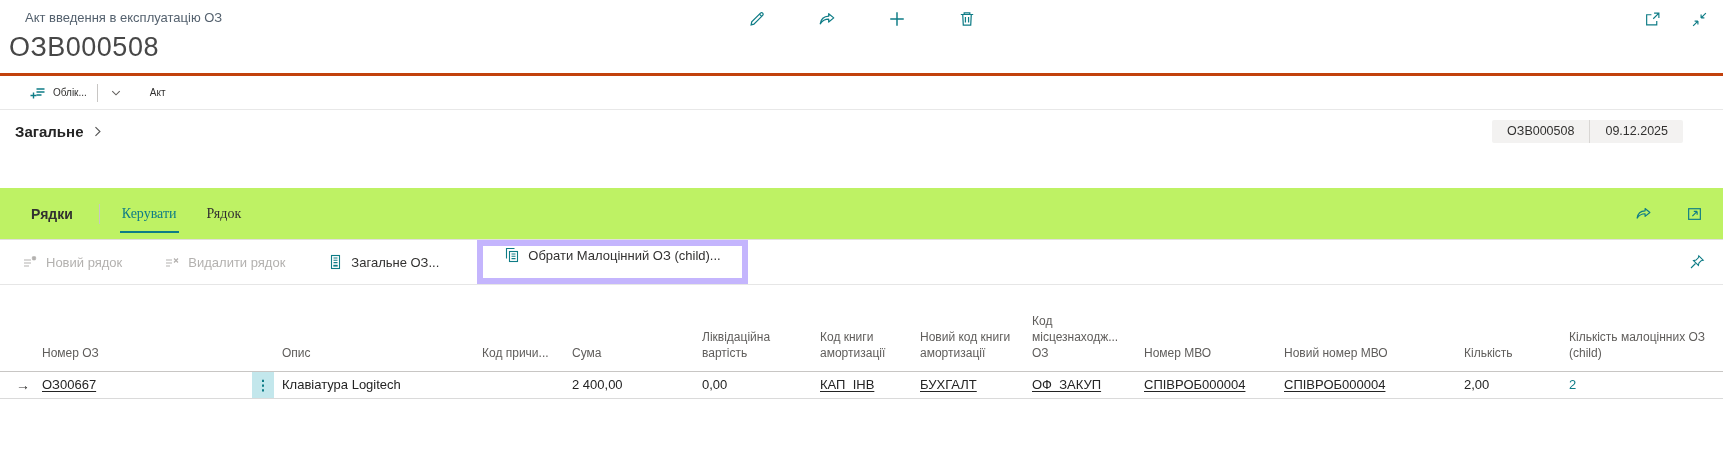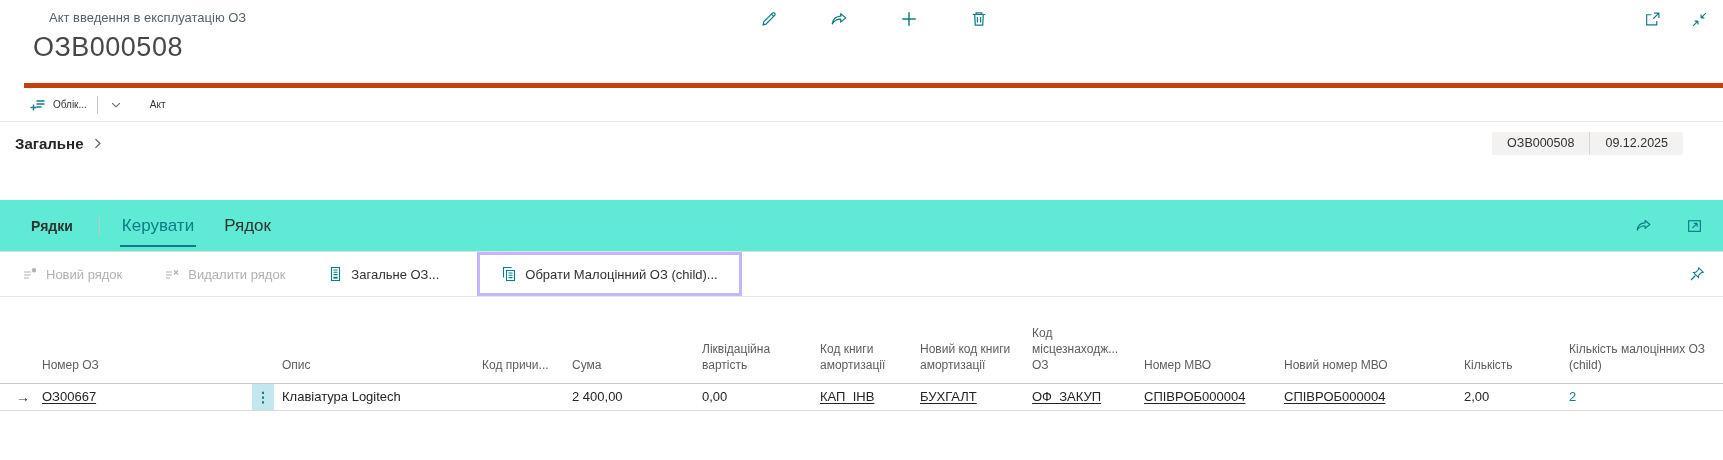--- a/index.html
+++ b/index.html
@@ -8,21 +8,21 @@
     width:1723px; height:460px; overflow:hidden; position:relative;
     background:#ffffff;
     font-family:"Liberation Sans","DejaVu Sans",sans-serif;
     color:#323130; -webkit-font-smoothing:antialiased;
   }
   .ic svg { display:block; }
   .teal { color:#0e7c86; }
   .gray-ic { color:#b3b1af; }
 
   
-  .page-header { position:relative; height:88px; border-bottom:5px solid #c2410c;margin-left:24px; }
+  .page-header { position:relative; height:76px; border-bottom:3px solid #c2410c; }
   .caption { padding:10px 0 0 25px; font-size:13px; color:#54616e; }
   .page-title { margin:7px 0 0 9px; font-size:27px; font-weight:300; color:#474747; letter-spacing:.5px; }
   .top-toolbar { position:absolute; top:8px; left:50%; transform:translateX(-50%); display:flex; gap:48px; align-items:center; }
   .top-window-icons { position:absolute; top:9px; right:13px; display:flex; gap:26px; align-items:center; }
   .iconbtn { background:none; border:none; padding:2px; cursor:pointer; color:#0e7c86; display:flex; align-items:center; }
 
   
   .menubar { height:34px; border-bottom:1px solid #e8e8e8; display:flex; align-items:center; padding-left:24px; font-size:10px; }
   .menubtn { background:none; border:none; font:inherit; color:#323130; display:flex; align-items:center; gap:7px; cursor:pointer; padding:4px 6px; }
   .menu-sep { width:1px; height:18px; background:#c8c6c4; margin:0 4px; }
@@ -32,32 +32,32 @@
   
   .general-row { height:43px; display:flex; align-items:center; padding:0 40px 0 9px;gap:12px; }
   .general-title { display:flex; align-items:center; gap:8px; cursor:pointer; background:none; border:none; font-family:inherit; }
   .general-label { font-size:15px; font-weight:700; color:#242424; }
   .field-group { margin-left:auto; display:flex; border-radius:2px; overflow:hidden; }
   .field-box { background:#f3f2f1; height:23px; line-height:23px; padding:0 15px; font-size:12.5px; color:#323130; cursor:pointer; }
   .field-box + .field-box { border-left:1px solid #d8d6d4; }
 
   
   .part { margin-top:35px; }
-  .part-tabs { height:52px; background:#5eead4; border-bottom:1px solid #e1dfdd; display:flex; align-items:center; padding:0 18px 0 25px; }
+  .part-tabs { height:52px; background:#bef264; border-bottom:1px solid #e1dfdd; display:flex; align-items:center; padding:0 18px 0 25px; }
   .part-caption { font-size:14px; font-weight:700; color:#323130; background:none; border:none; font-family:inherit; cursor:pointer; }
   .tab-sep { width:1px; height:20px; background:#c8c6c4; margin:0 20px; }
-  .part-tab { background:none; border:none; font-family:Liberation Sans, sans-serif; font-size:17px; color:#323130; padding:6px 2px; margin-right:26px; cursor:pointer; position:relative; }
+  .part-tab { background:none; border:none; font-family:Liberation Serif, serif; font-size:14px; color:#323130; padding:6px 2px; margin-right:26px; cursor:pointer; position:relative; }
   .part-tab.active { color:#0e7c86; }
   .part-tab.active::after { content:""; position:absolute; left:0; right:0; bottom:-5px; height:2px; background:#0e7c86; }
   .part-tab-icons { margin-left:auto; display:flex; gap:30px; align-items:center; }
 
   .part-actions { height:45px; display:flex; align-items:stretch; padding:0 16px; border-bottom:1px solid #e6e6e6; }
   .action { background:none; border:none; font-family:inherit; font-size:13px; color:#323130; display:flex; align-items:center; gap:8px; margin-right:30px; cursor:pointer; white-space:nowrap; }
   .action.disabled { color:#b3b1af; cursor:default; }
-  .hl-frame { border:3px solid #c4b5fd; display:flex; align-items:center; padding:0 15px; margin-left:2px; }
+  .hl-frame { border:6px solid #c4b5fd; display:flex; align-items:flex-start; padding:0 15px; margin-left:2px; }
   .hl-frame .action { margin-right:0; }
   .pin-wrap { margin-left:auto; display:flex; align-items:center; }
 
   
   .thead { display:flex; align-items:flex-end; min-height:64px; padding:8px 16px 9px; border-bottom:1px solid #c8c6c4; }
   .hcell { font-size:12px; color:#5f5d5b; line-height:1.35; padding-right:14px;margin-top:20px; }
   .trow { display:flex; align-items:center; height:27px; padding:0 16px; border-bottom:1px solid #dadada; font-size:13px; color:#242424; }
   .tcell { padding-right:14px; white-space:nowrap; overflow:hidden; }
   .ar { }
   .w-arrow{width:26px;} .w-number{width:210px;} .w-menu{width:30px;}

